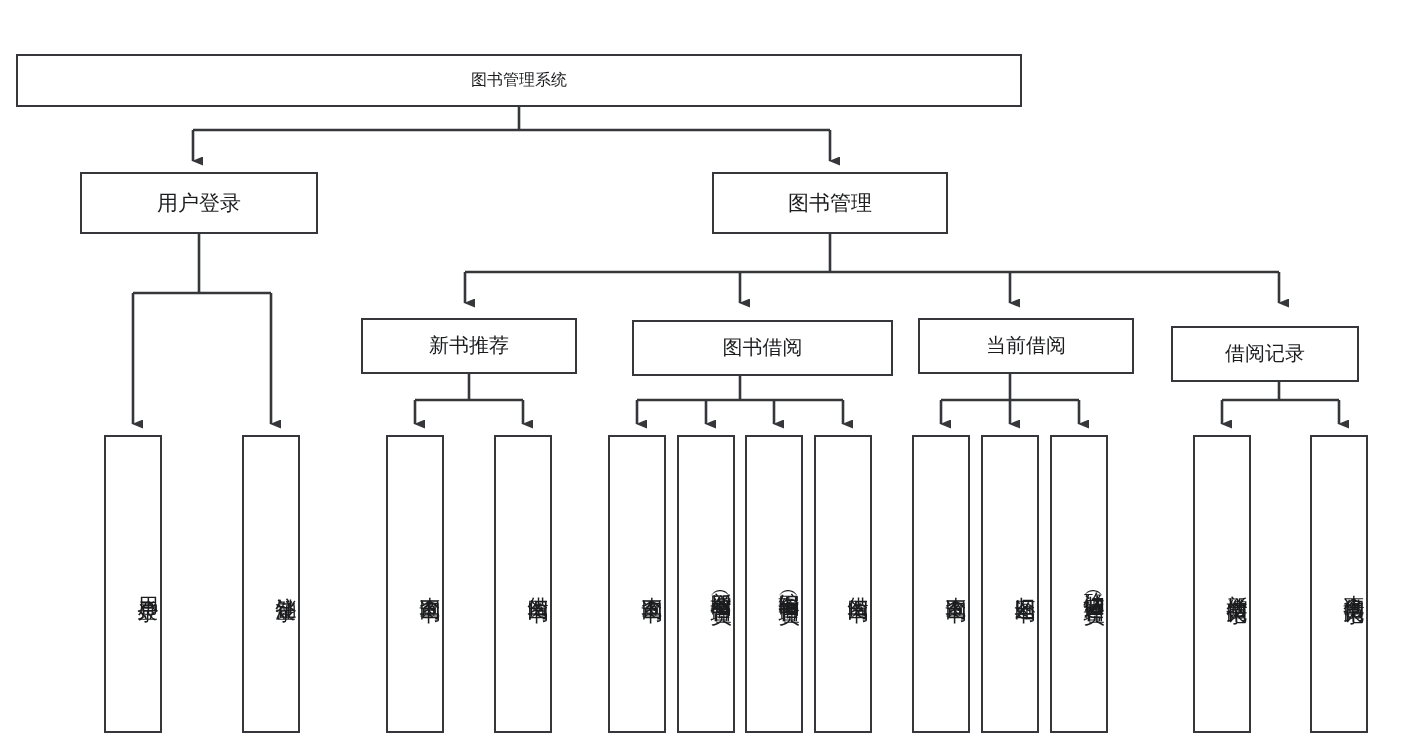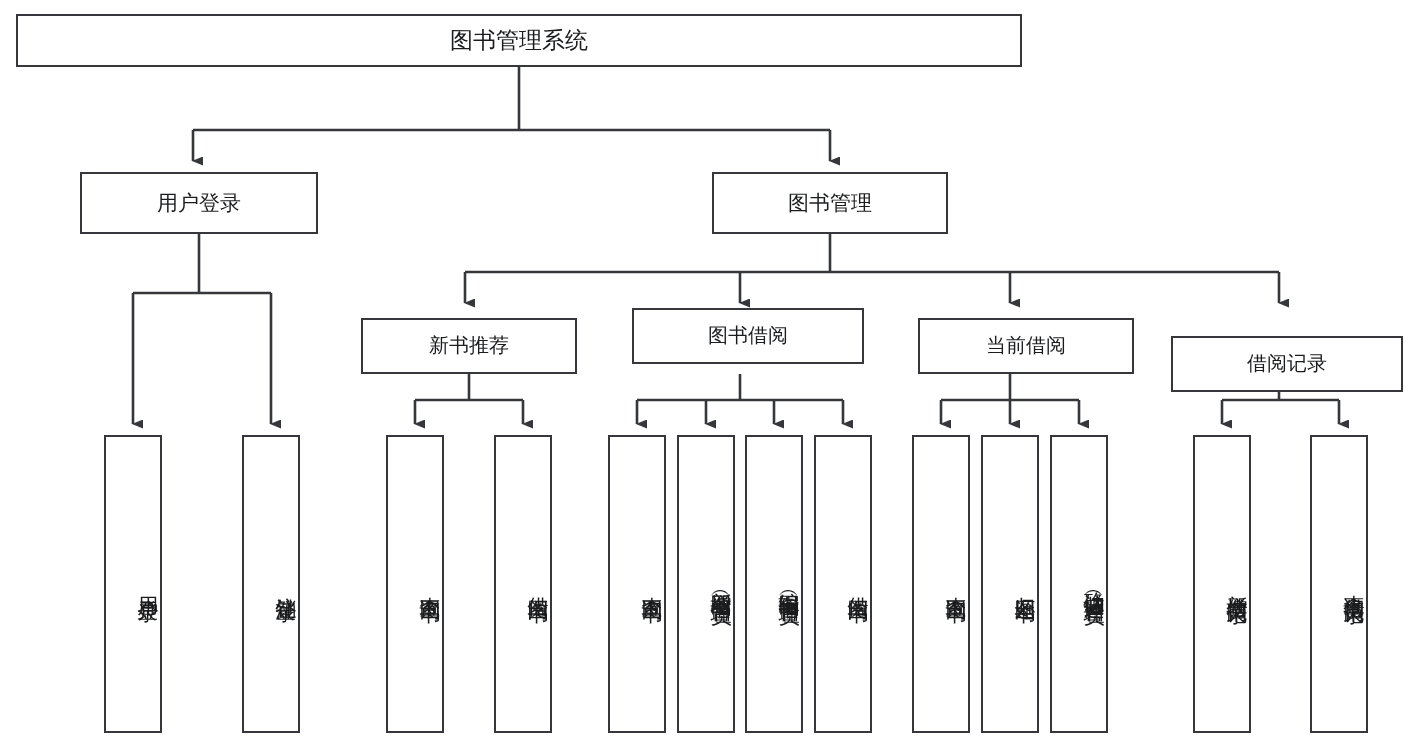--- a/index.html
+++ b/index.html
@@ -32,21 +32,22 @@
     border: 2px solid #35373a;
     background: #ffffff;
     color: #1b1c1e;
     display: flex;
     align-items: center;
     justify-content: center;
     text-align: center;
     line-height: 1.18;
   }
   .node.root {
-    font-size: 23px;
+    font-size: 16px;
+    margin-top: 40px;
   }
   .node.l1 {
     font-size: 21px;
   }
   .node.l2 {
     font-size: 20px;
   }
   .node.leaf {
     font-size: 21px;
     writing-mode: vertical-rl;
@@ -125,23 +126,23 @@
       <path d="M1339,400 L1339,424" marker-end="url(#ah)"></path>
     </g>
   </svg>
 
   <div class="node root" style="left:16px; top:14px; width:1006px; height:53px;">图书管理系统</div>
 
   <div class="node l1" style="left:80px; top:172px; width:238px; height:62px;">用户登录</div>
   <div class="node l1" style="left:712px; top:172px; width:236px; height:62px;">图书管理</div>
 
   <div class="node l2" style="left:361px; top:318px; width:216px; height:56px;">新书推荐</div>
-  <div class="node l2" style="left:632px; top:308px; width:232px; height:56px;">图书借阅</div>
+  <div class="node l2" style="left:632px; top:320px; width:261px; height:56px;">图书借阅</div>
   <div class="node l2" style="left:902px; top:318px; width:216px; height:56px;margin-left:16px;">当前借阅</div>
-  <div class="node l2" style="left:1171px; top:336px; width:232px; height:56px;">借阅记录</div>
+  <div class="node l2" style="left:1171px; top:326px; width:188px; height:56px;">借阅记录</div>
 
   <div class="node leaf" style="left:104px; top:435px; width:58px; height:298px;">
     <span class="vtext">用户登录</span>
   </div>
   <div class="node leaf" style="left:242px; top:435px; width:58px; height:298px;">
     <span class="vtext">注销登录</span>
   </div>
 
   <div class="node leaf" style="left:386px; top:435px; width:58px; height:298px;">
     <span class="vtext">查询图书</span>

